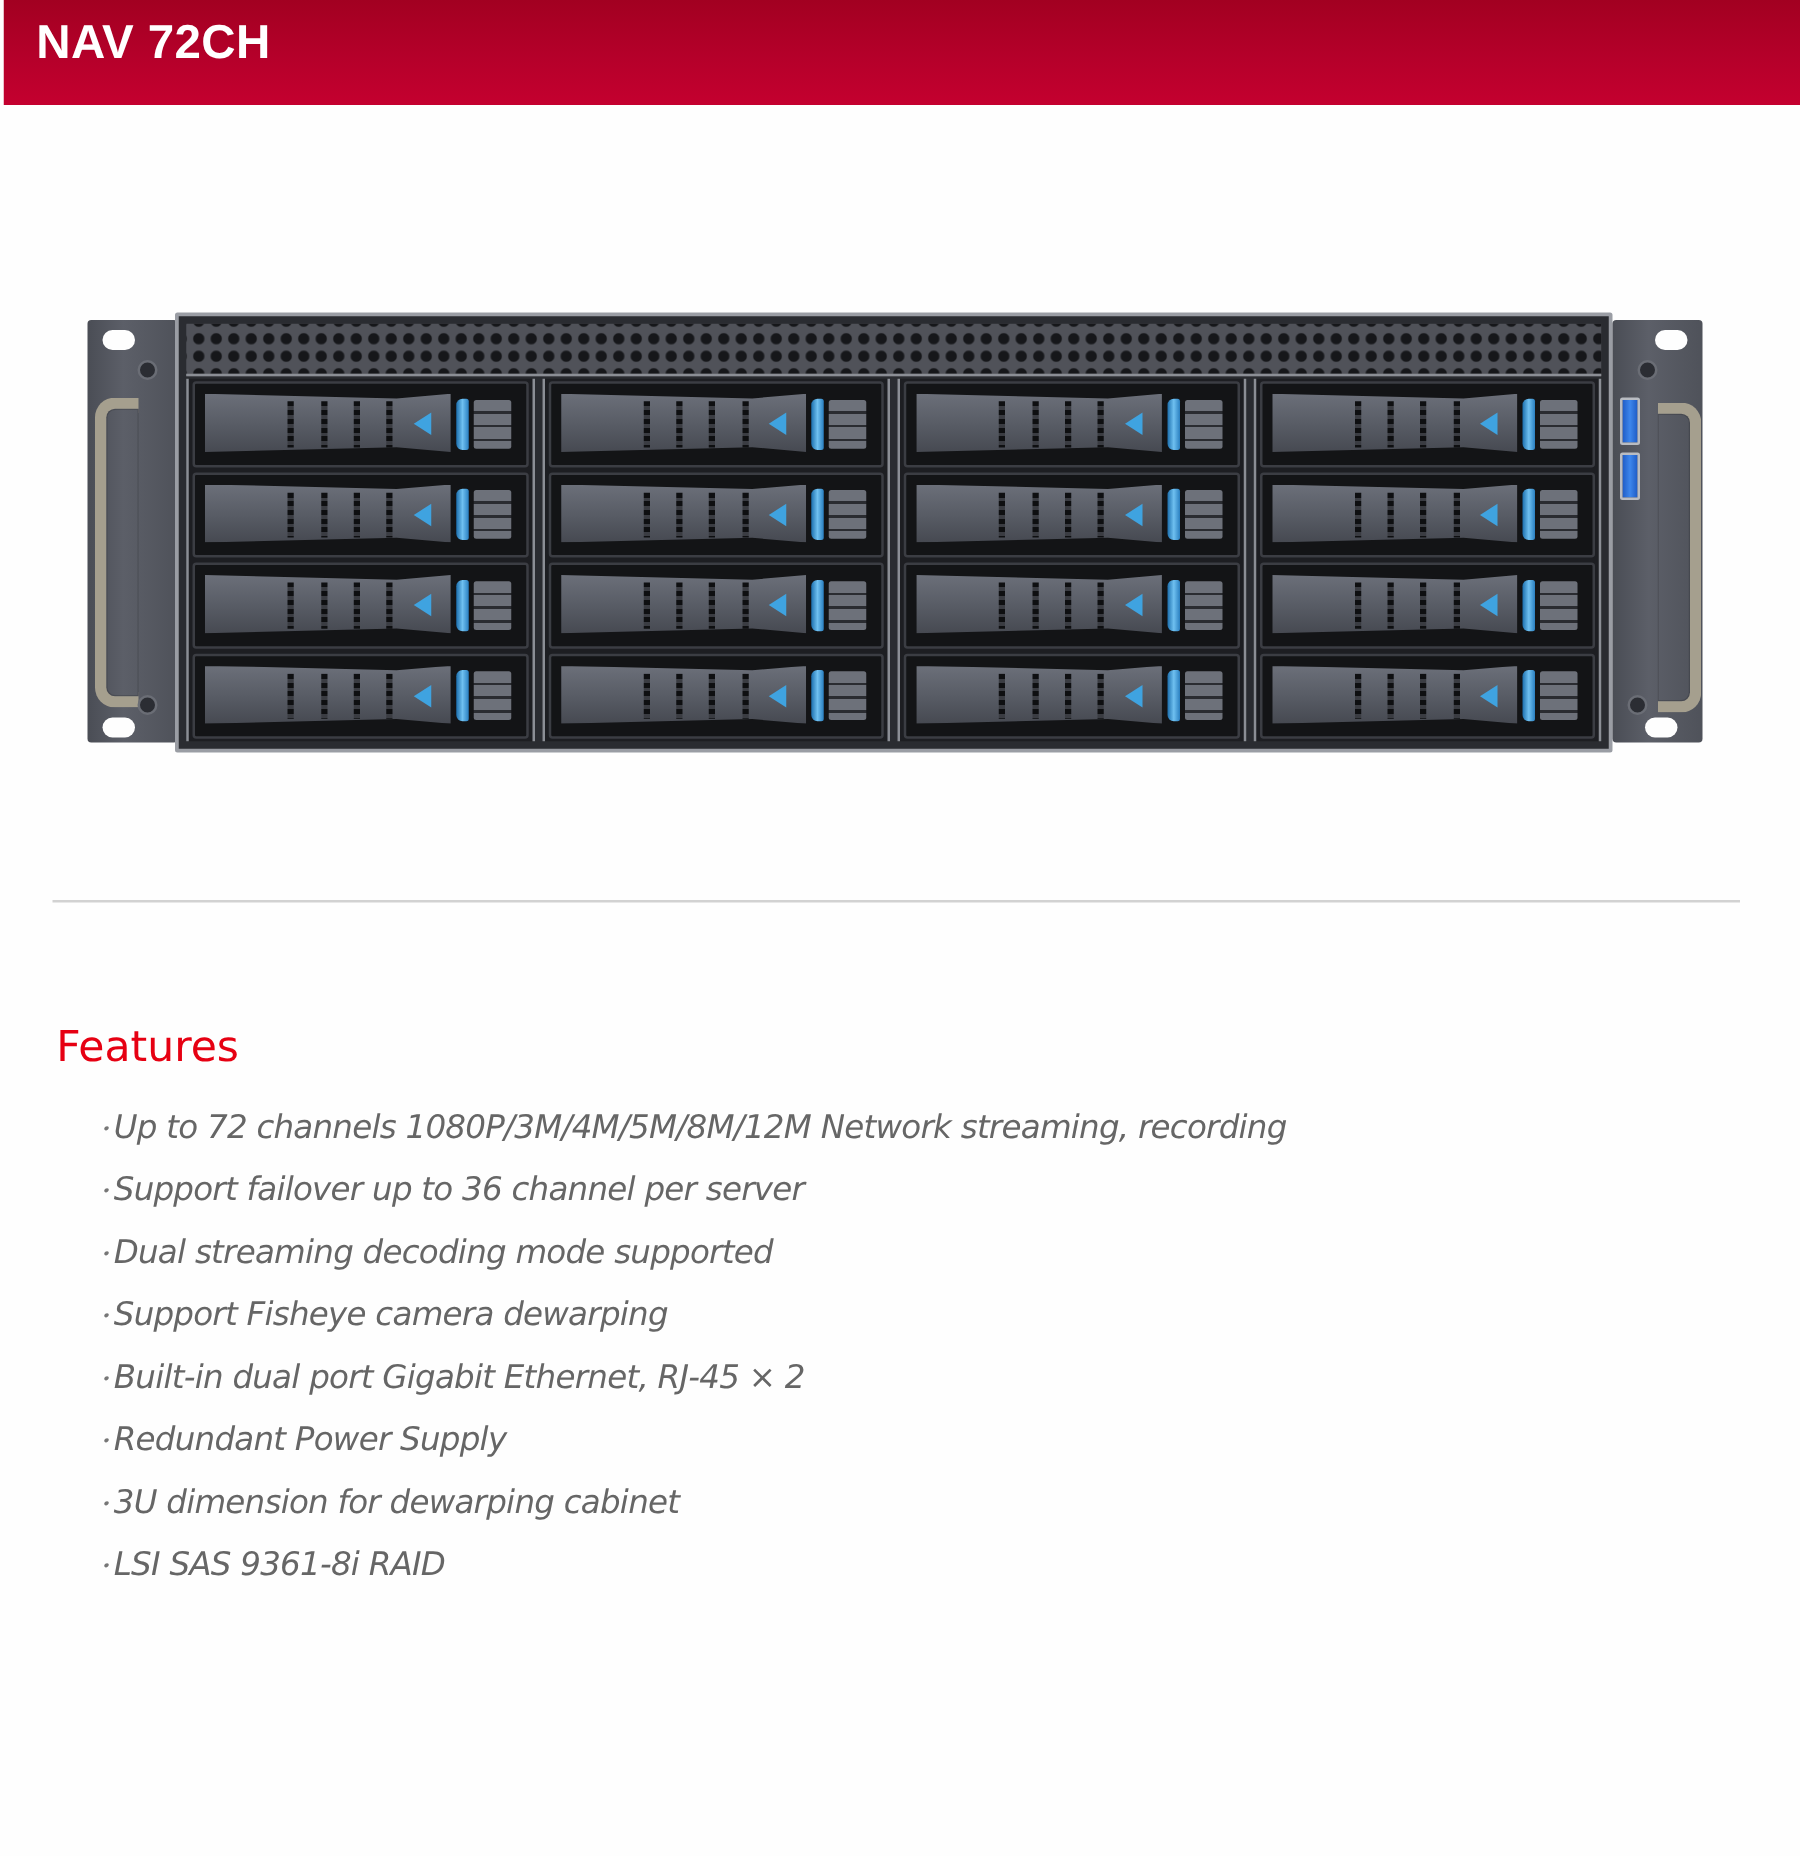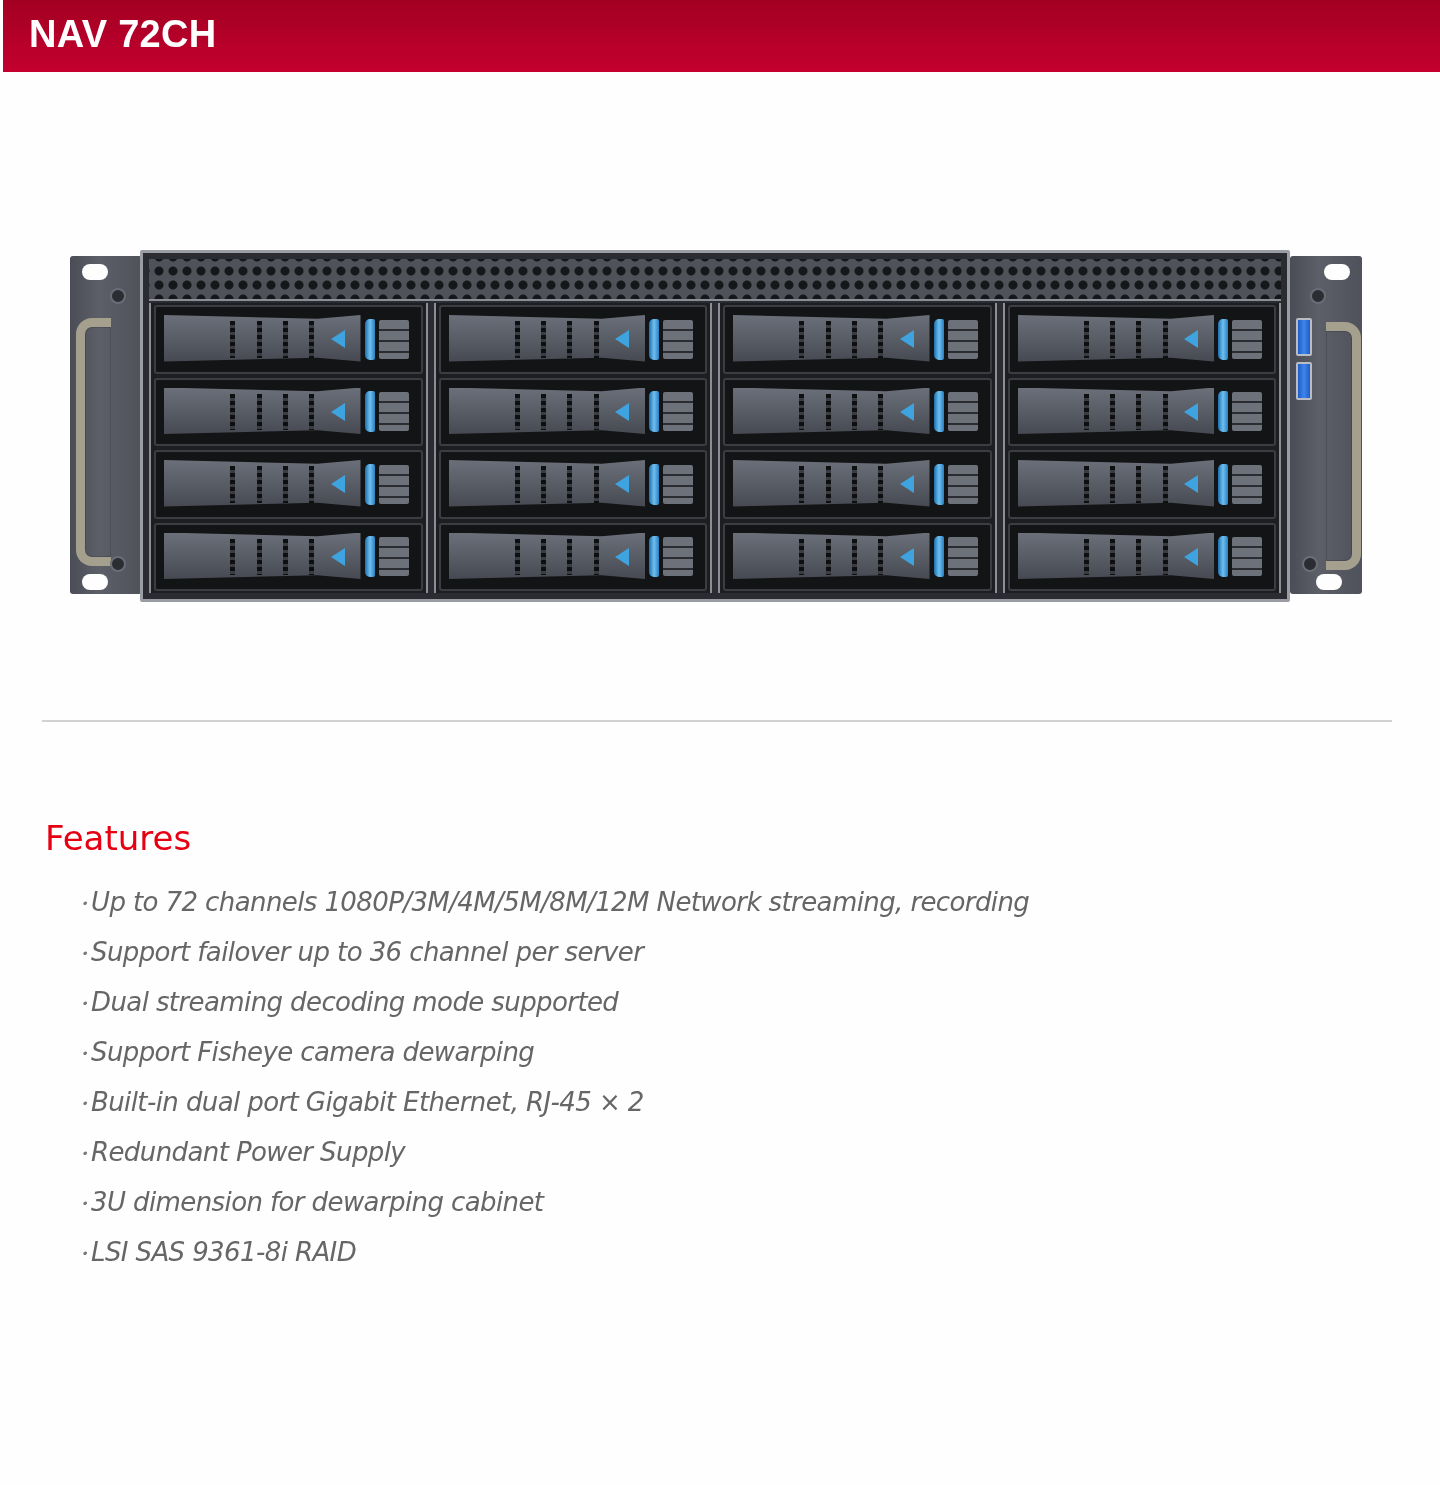--- a/index.html
+++ b/index.html
@@ -7,21 +7,21 @@
       width: 1440px;
       height: 1485px;
       background: #fefefe;
       position: relative;
       overflow: hidden;
       font-family: "DejaVu Sans", sans-serif;
     }
     .header {
       position: absolute;
       left: 3px; top: 0;
-      width: 1437px; height: 72px;
+      width: 1437px; height: 84px;
       background: linear-gradient(to bottom, #a20021 0%, #b5002a 55%, #c4002f 100%);
     }
     .header-title {
       position: absolute;
       left: 26px; top: 12px;
       color: #ffffff;
       font-family: "Liberation Sans", sans-serif;
       font-weight: bold;
       font-size: 38px;
       line-height: 44px;

